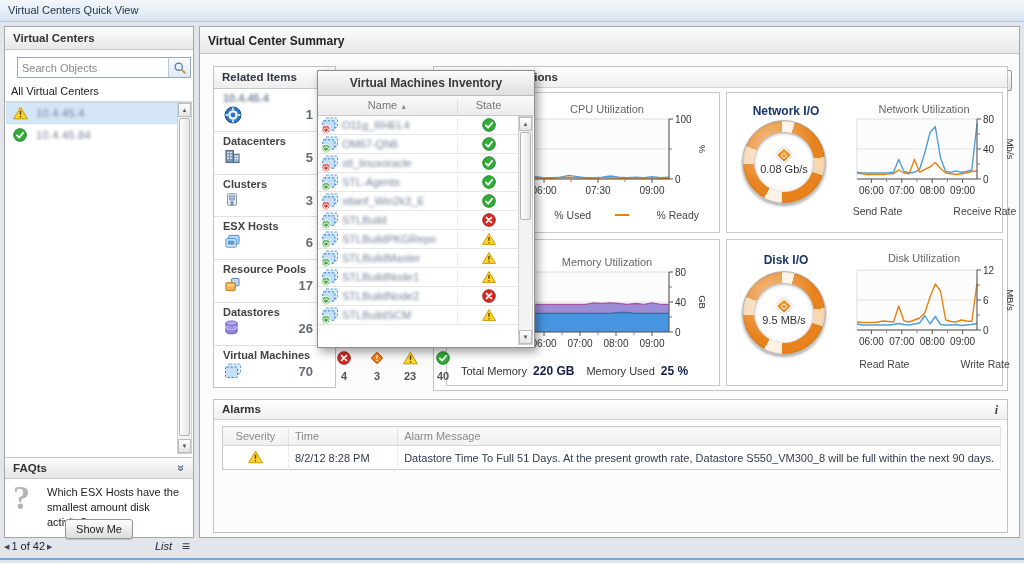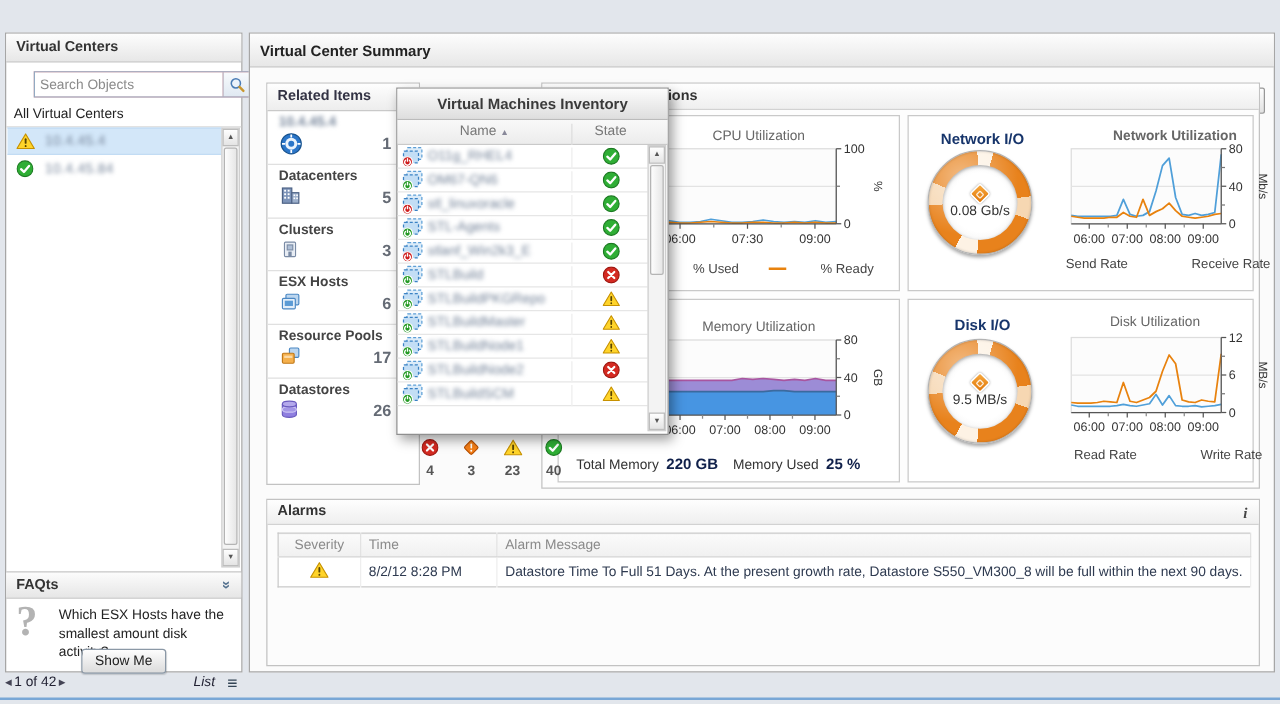--- a/index.html
+++ b/index.html
@@ -13,21 +13,21 @@
     font-size:11px; color:#20384f; padding:4px 0 0 8px; }
 
   
   .panel { position:absolute; background:#fff; border:1px solid #a6a6a6; }
   .panel-hd { height:23px; background:linear-gradient(#fdfdfd,#e7e7e7); border-bottom:1px solid #c6c6c6;
     font-weight:bold; font-size:11.5px; color:#333; padding:5px 8px 0; position:relative; }
   .blur { filter:blur(1.5px); color:#76859a !important; }
 
   
   .sidebar { left:4px; top:26px; width:190px; height:512px; }
-  .search-wrap { position:absolute; left:22px; top:30px; width:174px; height:21px; border:1px solid #92aac2; background:#fca5a5; display:flex; }
+  .search-wrap { position:absolute; left:12px; top:30px; width:174px; height:21px; border:1px solid #92aac2; background:#7dd3fc; display:flex; }
   .search-wrap input { flex:1; border:0; outline:none; font-size:11px; padding:0 4px; color:#333; min-width:0; }
   .search-wrap input::placeholder { color:#8a8a8a; }
   .search-btn { width:22px; border:0; border-left:1px solid #b9c8d6; background:linear-gradient(#f7fafc,#e0e9f2); cursor:pointer; display:flex; align-items:center; justify-content:center; }
   .all-vc { position:absolute; left:6px; top:58px; font-size:11px; color:#222; }
   .vc-sep { position:absolute; left:0; top:74px; width:100%; border-top:1px solid #d9d9d9; }
   .vc-list { position:absolute; left:1px; top:75px; width:172px; }
   .vc-row { height:22px; display:flex; align-items:center; gap:8px; padding-left:7px; font-size:11px; color:#333; cursor:pointer; }
   .vc-row.sel { background:#d3e7f9; border-top:1px solid #c2dcf4; border-bottom:1px solid #c2dcf4; }
   .vc-ic { width:15px; height:15px; display:inline-flex; }
   .vc-name { letter-spacing:.3px; }
@@ -140,20 +140,23 @@
   .pop-state span { display:inline-flex; width:14px; height:14px; }
   .pop-scroll { left:200px; top:45px; width:15px; height:229px; }
 
   svg { display:block; }
 </style>
 </head>
 <body>
 
 <div class="stage">
 
+  <div class="topbar">
+    <span>Virtual Centers Quick View</span>
+  </div>
 
   <div class="panel sidebar">
     <div class="panel-hd">
       <span>Virtual Centers</span>
     </div>
     <div class="search-wrap">
       <input placeholder="Search Objects" style="">
       <button class="search-btn">
         <span>
             <svg width="14" height="14" viewBox="0 0 16 16">
@@ -306,20 +309,32 @@
             <div class="ri-label">Datastores</div>
             <div class="ri-row">
               <span class="ri-icon">
                 <svg width="15" height="15" viewBox="0 0 16 16">
                   <path d="M2 3.4 v9 a6 2.4 0 0 0 12 0 v-9" fill="#8f7fe0" stroke="#6a5bbf"></path>
                   <ellipse cx="8" cy="8" rx="6" ry="2.4" fill="#a396e6" stroke="#cdc5f4"></ellipse>
                   <ellipse cx="8" cy="3.4" rx="6" ry="2.4" fill="#b4a9ec" stroke="#6a5bbf"></ellipse>
                 </svg>
               </span>
               <span class="ri-count">26</span>
+            </div>
+          </div>
+          <div class="ri-item">
+            <div class="ri-label">Virtual Machines</div>
+            <div class="ri-row">
+              <span class="ri-icon">
+                <svg width="18" height="16" viewBox="0 0 18 16">
+                  <rect x="4.5" y="1" width="12" height="10" rx="1" fill="#dcecf9" stroke="#5d9fd6" stroke-dasharray="2.4 1.6"></rect>
+                  <rect x="1.5" y="4" width="12" height="10.5" rx="1" fill="#c3def5" stroke="#3b82c4" stroke-dasharray="2.4 1.6"></rect>
+                </svg>
+              </span>
+              <span class="ri-count">70</span>
             </div>
           </div>
         </div>
     </div>
 
     <div class="utils">
       <div class="utils-hd">Resource Utilizations</div>
 
       <div class="ubox box-cpu">
         <div class="chart-title" style="left:70px; top:10px; width:180px;" id="title-cpu">CPU Utilization</div>
@@ -356,21 +371,21 @@
       </div>
 
       <div class="ubox box-net">
         <div class="io-title" style="left:14px; top:11px; width:90px;">Network I/O</div>
         <div class="gauge" style="left:15px; top:27px;">
           <div class="gauge-inner">
             <span class="io-diamond"></span>
             <span class="gauge-value">0.08 Gb/s</span>
           </div>
         </div>
-        <div class="chart-title" style="left:138px; top:10px; width:150px;font-weight:bold;" id="title-network">Network Utilization</div>
+        <div class="chart-title" style="left:122px; top:10px; width:150px;" id="title-network">Network Utilization</div>
         <div class="chart" style="left:130px; top:26px;" id="chart-network">
             <svg width="166" height="80" style="overflow:visible">
               <rect x="0" y="0" width="120" height="60" fill="#fcfcfc" stroke="#ddd"></rect>
               <line x1="0" y1="30" x2="120" y2="30" stroke="#e3e3e3"></line>
               <polyline points="0.0,53.3 5.2,54.0 10.4,54.0 15.7,54.0 20.9,54.0 26.1,54.0 31.3,54.0 36.5,53.3 41.7,40.5 47.0,52.5 52.2,54.0 57.4,53.3 62.6,50.3 67.8,33.8 73.0,13.5 78.3,7.5 83.5,39.0 88.7,52.5 93.9,53.3 99.1,51.8 104.3,53.3 109.6,52.5 114.8,51.0 120.0,4.5" fill="none" stroke="#4f9fd9" stroke-width="1.4" stroke-linejoin="round"></polyline>
               <polyline points="0.0,54.0 5.2,54.8 10.4,55.5 15.7,55.5 20.9,55.5 26.1,55.5 31.3,54.8 36.5,54.8 41.7,51.0 47.0,54.0 52.2,54.8 57.4,40.5 62.6,53.3 67.8,50.3 73.0,48.0 78.3,43.5 83.5,49.5 88.7,54.0 93.9,54.8 99.1,55.5 104.3,54.8 109.6,54.0 114.8,52.5 120.0,51.8" fill="none" stroke="#e8820e" stroke-width="1.4" stroke-linejoin="round"></polyline>
               <line x1="120" y1="0" x2="120" y2="60" stroke="#555"></line>
               <line x1="0" y1="60" x2="120" y2="60" stroke="#555"></line>
               <line x1="120" y1="60" x2="124" y2="60" stroke="#555"></line>
               <text x="126" y="63.5" font-size="10" fill="#333">0</text>

